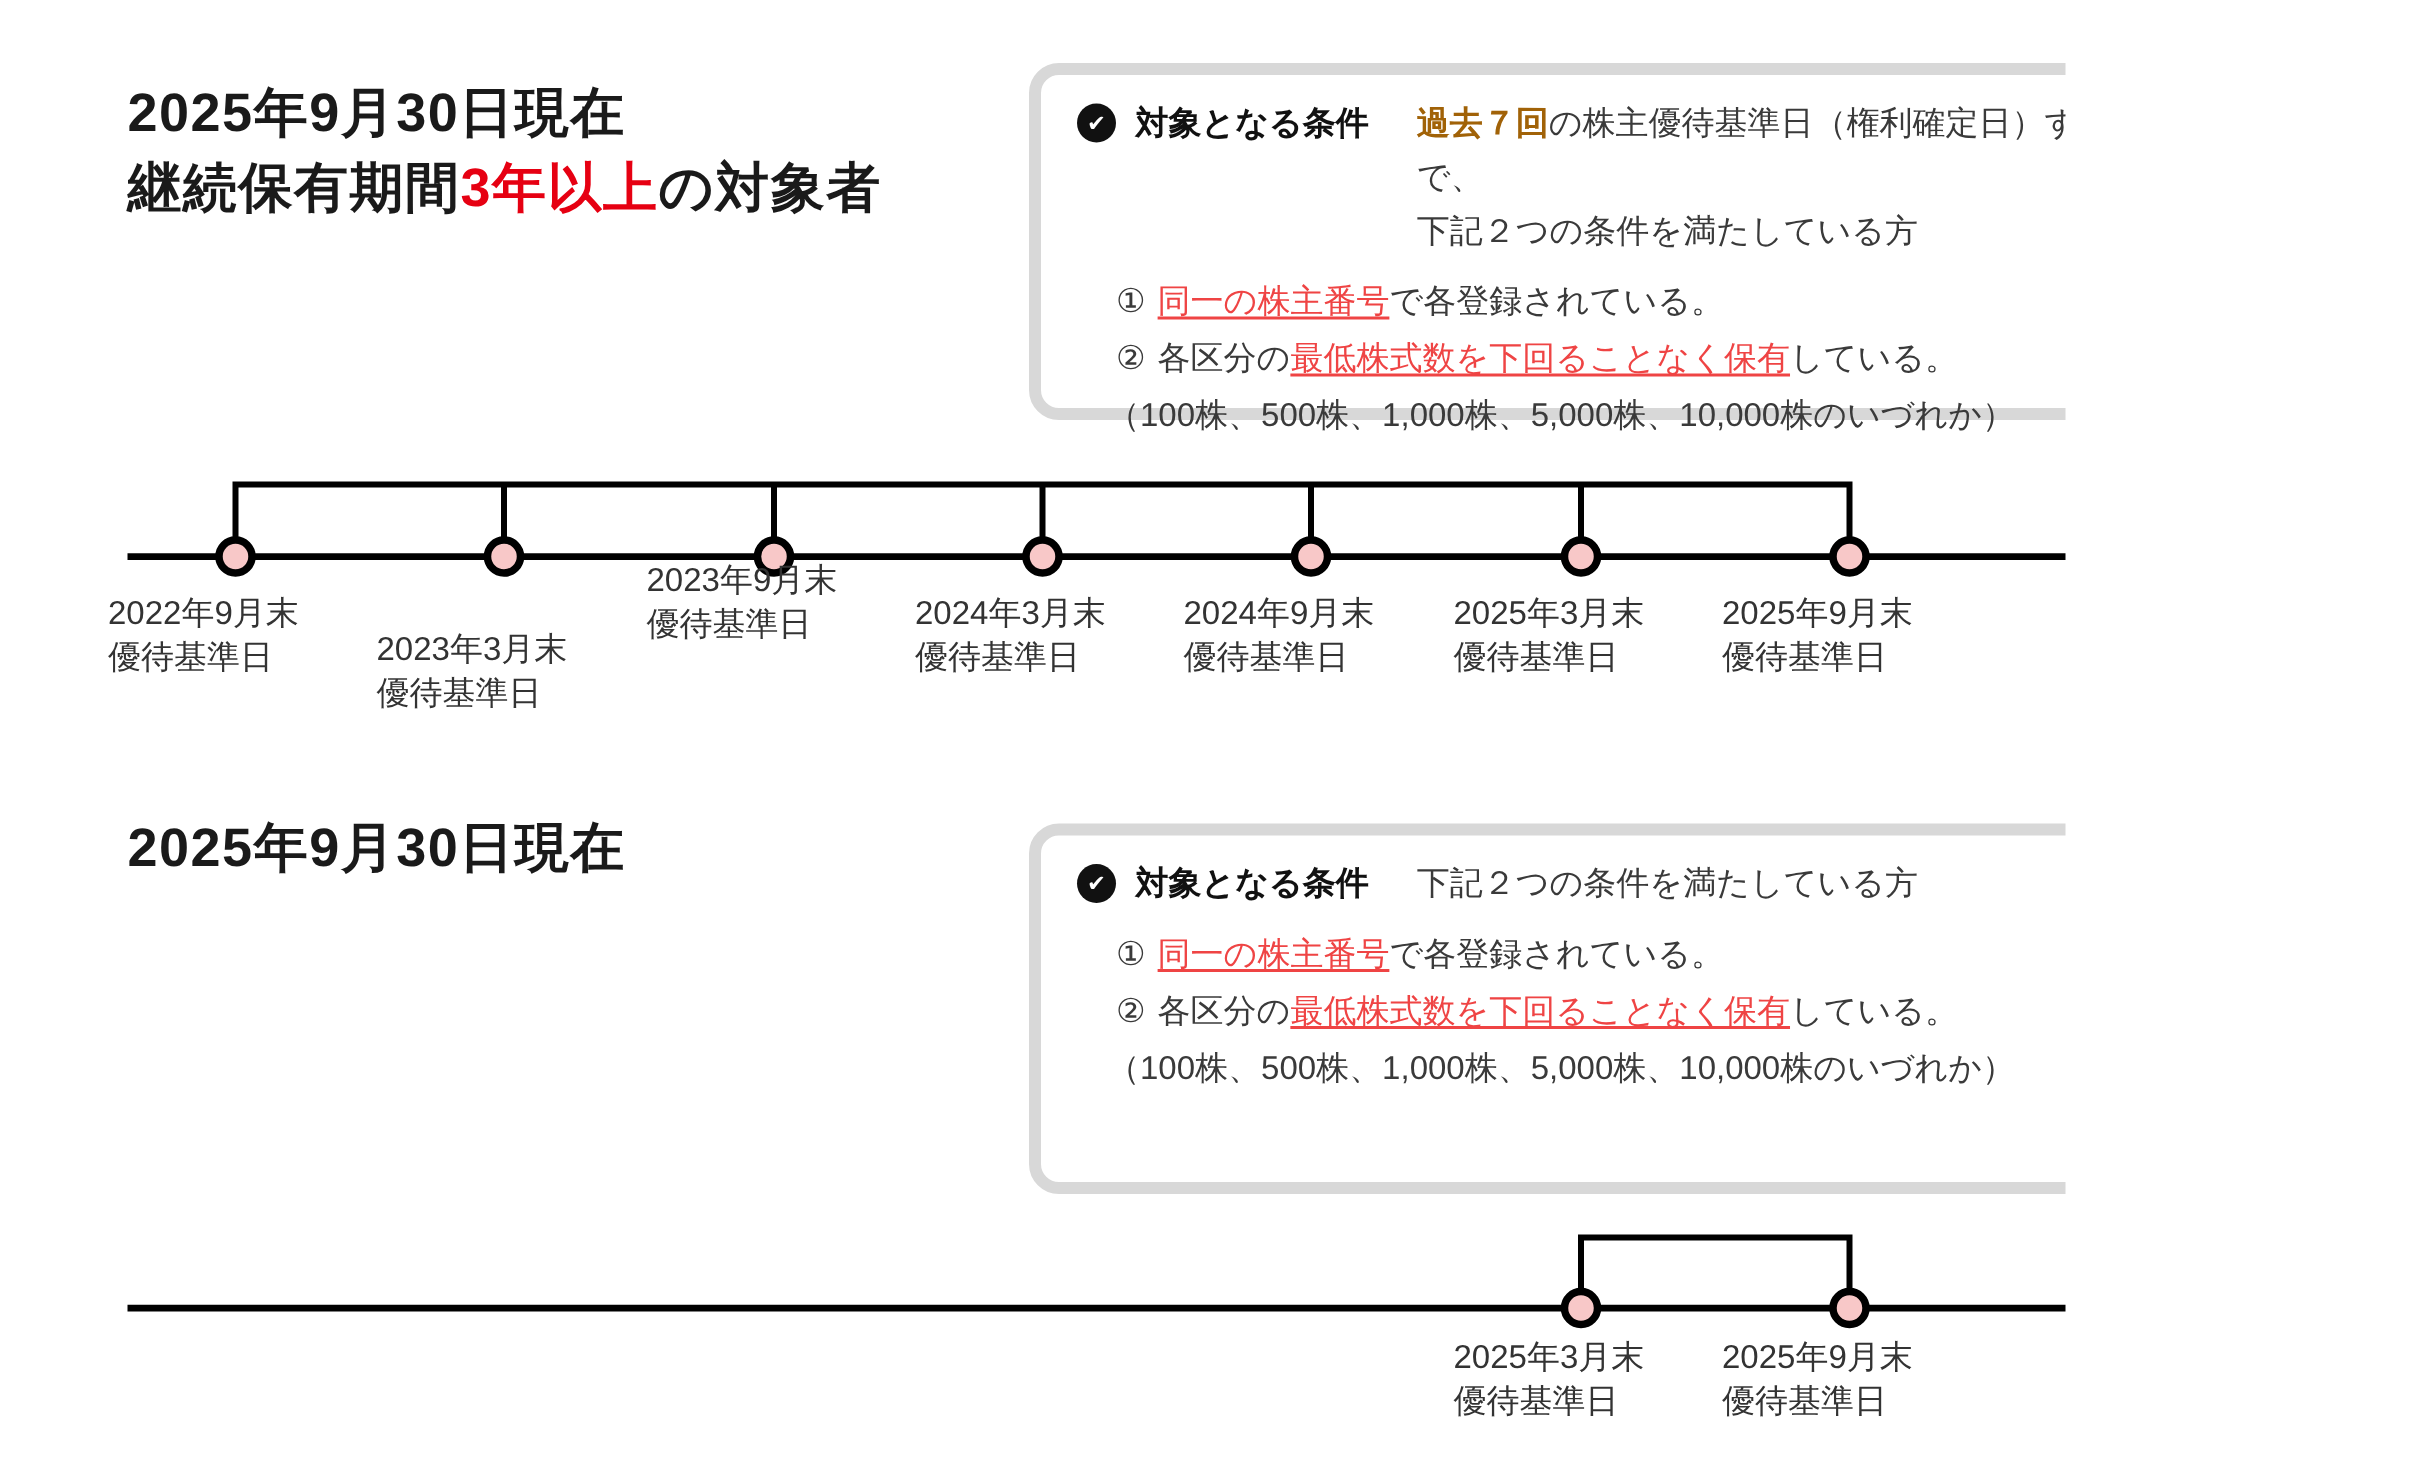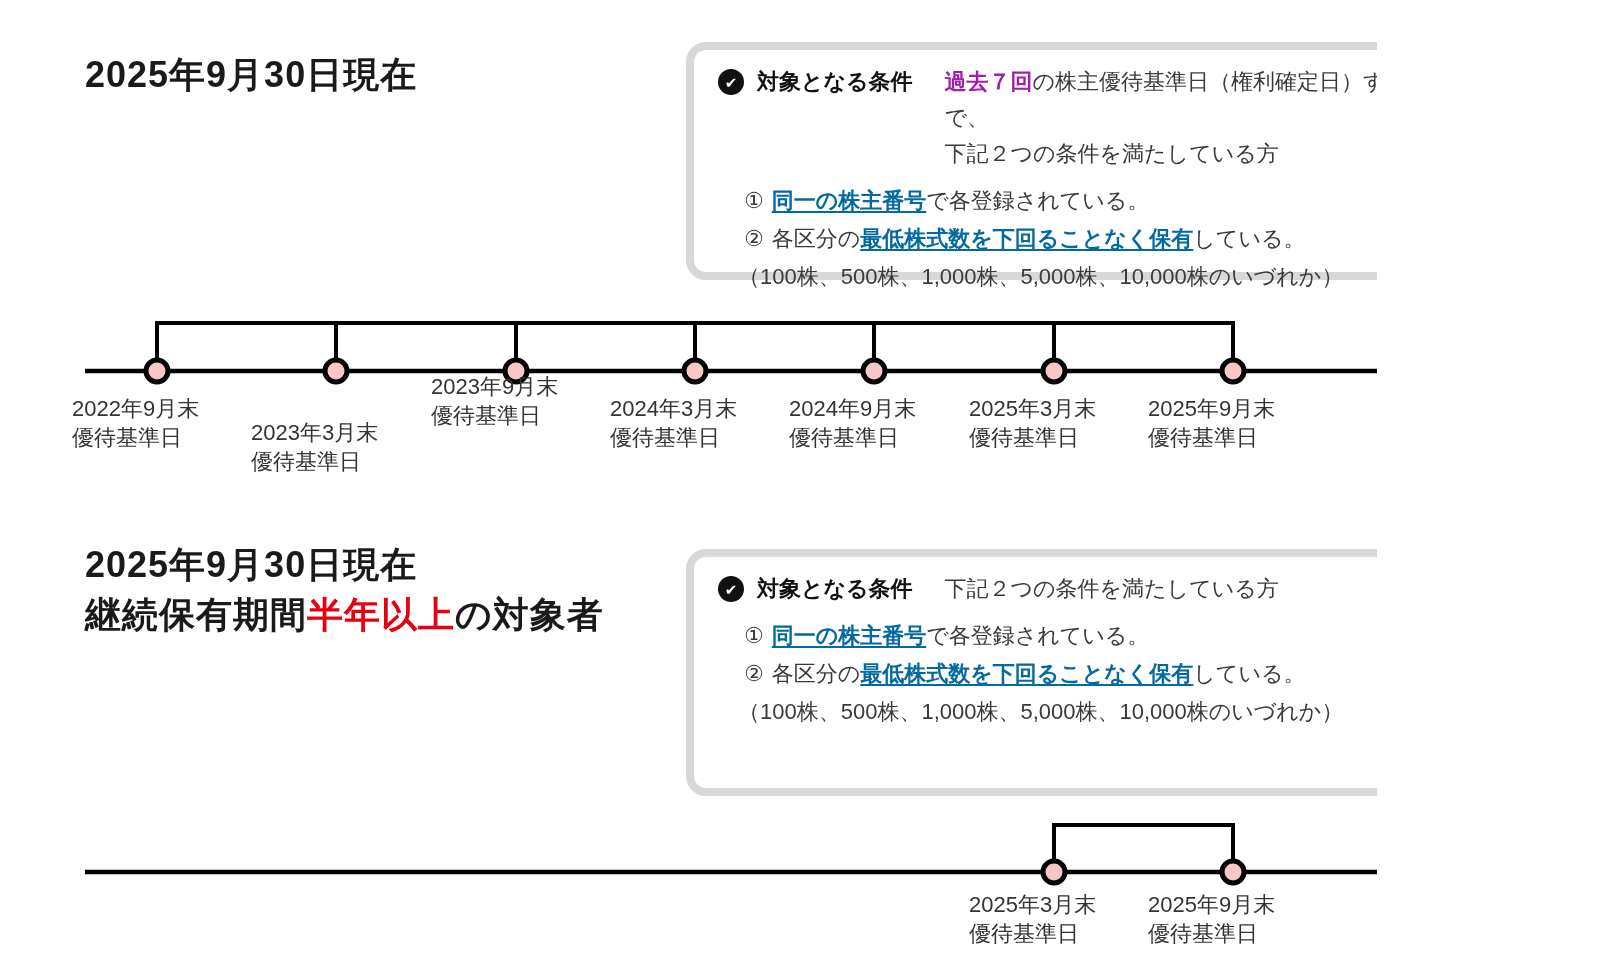--- a/index.html
+++ b/index.html
@@ -32,48 +32,49 @@
     width:26px;height:26px;margin-top:5px;margin-right:13px;
     background:#111;color:#fff;border-radius:50%;
     display:flex;align-items:center;justify-content:center;
     font-size:15px;font-weight:700;line-height:1;
   }
   .cond-title{
     font-size:22px;font-weight:700;color:#111;
     line-height:36px;white-space:nowrap;margin-right:32px;
   }
   .cond-intro{font-size:22px;color:#3a3a3a;line-height:36px;}
-  .cond-intro b{color:#a21caf;font-weight:700;}
+  .cond-intro b{color:#a16207;font-weight:700;}
   .cond-items{
     margin:10px 0 0 26px;
     font-size:22px;color:#3a3a3a;line-height:38px;
   }
   .cond-item .num{margin-right:8px;}
   .cond-hl{
-    color:#0369a1;font-weight:700;
+    color:#ef4444;font-weight:400;
     text-decoration:underline;
     text-decoration-thickness:2px;
     text-underline-offset:3px;
   }
   .cond-note{margin-left:-6px;}
   
   .tl-svg{position:absolute;left:0;}
   
   .tl-label{
     position:absolute;width:170px;
     font-size:22px;color:#333;line-height:29px;
   }
 </style>
 </head>
 <body>
 
 <div class="page">
 
   <div class="sec-heading" style="top:50px;">
     <div>2025年9月30日現在</div>
+    <div><span>継続保有期間</span><span class="hl-red">3年以上</span><span>の対象者</span></div>
   </div>
 
   <div class="cond-box" style="top:42px;height:238px;">
     <div class="cond-head">
       <span class="check-icon">✔</span>
       <span class="cond-title">対象となる条件</span>
       <div class="cond-intro">
         <div><b>過去７回</b><span>の株主優待基準日（権利確定日）すべてで、</span></div>
         <div>下記２つの条件を満たしている方</div>
       </div>
@@ -125,21 +126,20 @@
       <div>2025年3月末</div>
       <div>優待基準日</div>
     </div>
   <div class="tl-label" style="left:1148px;top:394px;">
       <div>2025年9月末</div>
       <div>優待基準日</div>
     </div>
 
   <div class="sec-heading" style="top:540px;">
     <div>2025年9月30日現在</div>
-    <div><span>継続保有期間</span><span class="hl-red">半年以上</span><span>の対象者</span></div>
   </div>
 
   <div class="cond-box" style="top:549px;height:247px;">
     <div class="cond-head">
       <span class="check-icon">✔</span>
       <span class="cond-title">対象となる条件</span>
       <div class="cond-intro">
         <div>下記２つの条件を満たしている方</div>
       </div>
     </div>

